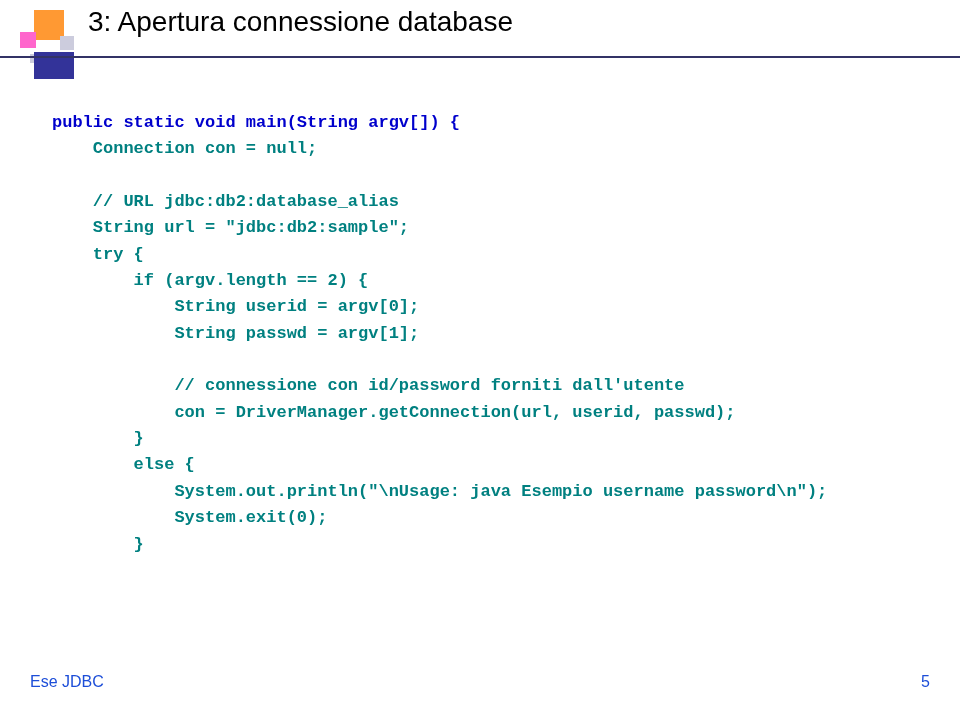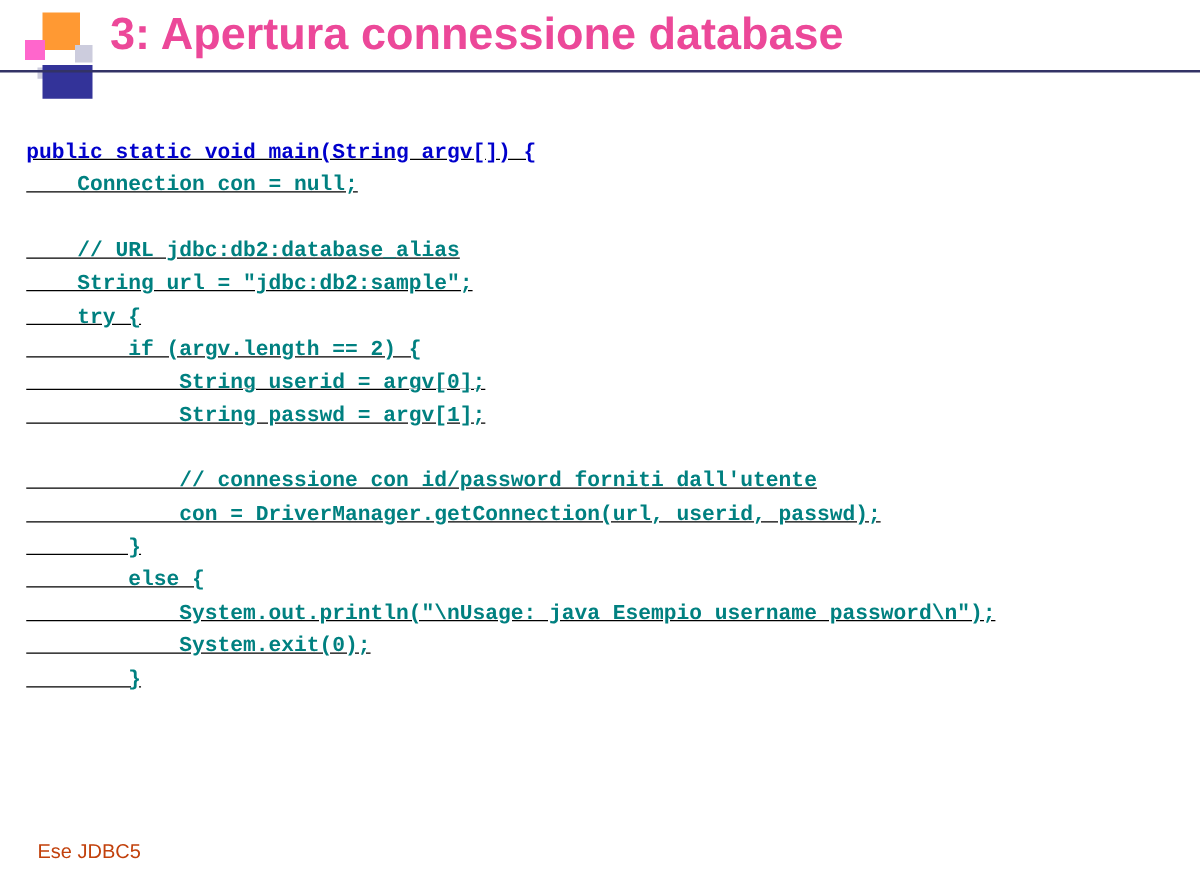--- a/index.html
+++ b/index.html
@@ -45,62 +45,61 @@
   }
   .sq-gray2 {
     width: 9px; height: 9px;
     background: #ccccdd;
     left: 20px; top: 44px;
   }
   .title {
     position: absolute;
     left: 88px;
     top: 6px;
-    font-size: 36px;
-    color: #ec4899;
-    font-weight: bold;
+    font-size: 28px;
+    color: #000000;
+    font-weight: normal;
   }
   .underline {
     position: absolute;
     left: 0;
     top: 56px;
     width: 960px;
     height: 2px;
     background: #333366;
   }
   .crossbar {
     position: absolute;
     left: 24px;
     top: 42px;
     width: 40px;
     height: 27px;
     background: #333399;
   }
   .content {
-    padding: 30px 40px 0 21px;
-    text-decoration: underline;
+    padding: 30px 40px 0 52px;
   }
   pre.code {
     font-family: "Courier New", Courier, monospace;
     font-size: 17px;
     line-height: 1.55;
     white-space: pre;
     font-weight: bold;
   }
   .blue { color: #0000cc; }
   .teal { color: #008080; }
   .footer {
     position: absolute;
     bottom: 18px;
     left: 30px;
     right: 30px;
     display: flex;
-    justify-content: flex-start;
+    justify-content: space-between;
     font-size: 16px;
-    color: #c2410c;
+    color: #1d4ed8;
   }
 </style>
 </head>
 <body>
 
 <div class="slide">
 
   <div class="header-area">
     <div class="squares">
       <div class="sq sq-orange"></div>

